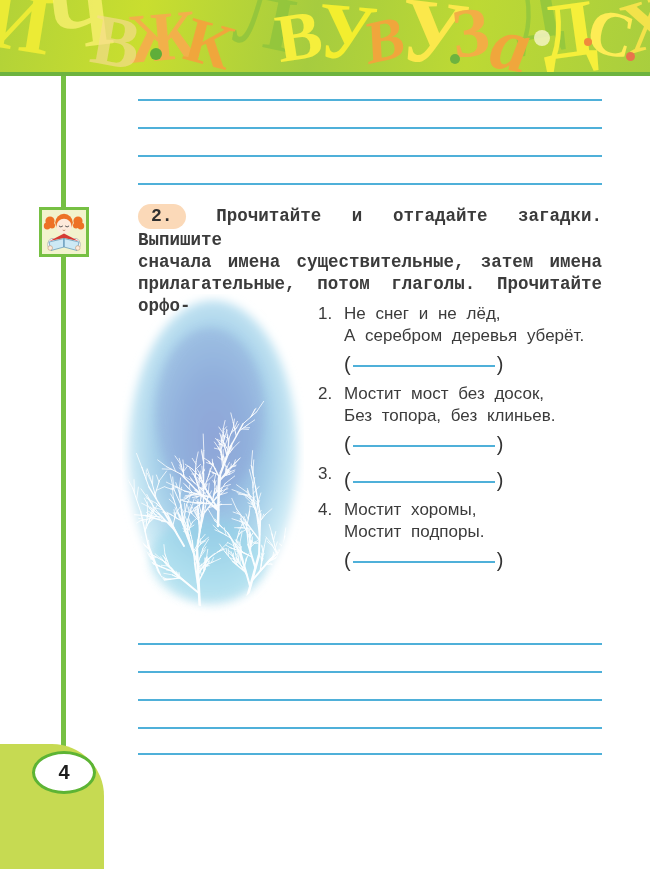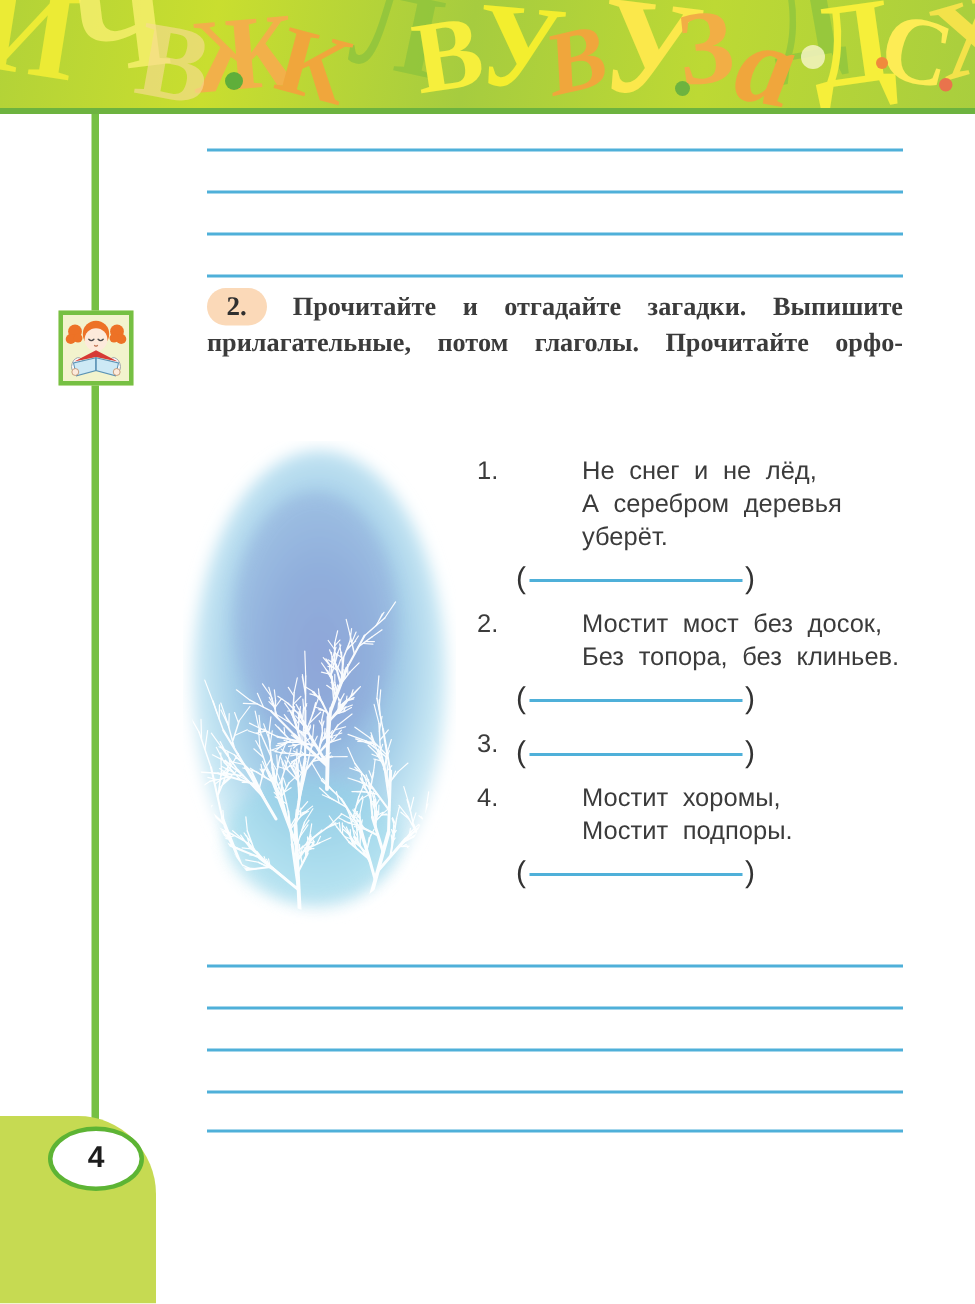--- a/index.html
+++ b/index.html
@@ -41,38 +41,38 @@
   .reader-box{
     position:absolute;left:39px;top:207px;width:44px;height:44px;
     background:#f2f3cd;border:3px solid #76c043;z-index:4;
   }
   
   .wline{position:absolute;left:138px;width:464px;height:2px;background:#4fb0d9;}
   .t1{top:99px}.t2{top:127px}.t3{top:155px}.t4{top:183px}
   .u1{top:643px}.u2{top:671px}.u3{top:699px}.u4{top:727px}.u5{top:753px}
   
   .task{
-    position:absolute;left:138px;top:192px;width:464px;
-    font-family:Liberation Serif, serif;font-size:17.5px;line-height:22px;
+    position:absolute;left:138px;top:204px;width:464px;
+    font-family:Liberation Mono, monospace;font-size:17.5px;line-height:22px;
     color:#3b3b3b;font-weight:600;z-index:2;
   }
   .tline{text-align:justify;text-align-last:justify;white-space:normal;}
   .tline.last{text-align-last:left;}
   .badge{
     display:inline-block;background:#fbd9b8;border-radius:13px;
     padding:1px 13px 2px 13px;font-weight:700;font-size:18px;color:#2f2f2f;
   }
   
   .riddles{
     position:absolute;left:318px;top:303px;width:292px;z-index:2;
     font-family:"Liberation Sans",sans-serif;font-size:17px;line-height:22px;color:#3b3b3b;
   }
   .riddle{display:flex;}
   .rnum{width:26px;flex:0 0 26px;}
-  .rline{word-spacing:5px;margin-left:44px;}
+  .rline{word-spacing:5px;}
   .rblank{margin:6px 0 7px 0;height:23px;}
   .paren{font-size:20px;color:#333;}
   .blankline{
     display:inline-block;width:142px;height:2px;border-bottom:2.5px solid #4fb0d9;
     margin:0 2px 4px 2px;vertical-align:baseline;
   }
   
   .frost{position:absolute;left:122px;top:294px;width:182px;height:322px;z-index:1;}
   
   .page-tab{
@@ -146,20 +146,21 @@
   </svg>
 </div>
 
 <div class="wline t1"></div>
 <div class="wline t2"></div>
 <div class="wline t3"></div>
 <div class="wline t4"></div>
 
 <div class="task">
   <div class="tline"><span class="badge">2.</span> <span>Прочитайте и отгадайте загадки. Выпишите</span></div>
+  <div class="tline"><span>сначала имена существительные, затем имена</span></div>
   <div class="tline"><span>прилагательные, потом глаголы. Прочитайте орфо-</span></div>
 </div>
 
 <svg class="frost" viewBox="0 0 182 322">
   <defs>
     <radialGradient id="g1" cx="50%" cy="45%" r="62%">
       <stop offset="0%" stop-color="#91a7d8"></stop>
       <stop offset="30%" stop-color="#92b6df"></stop>
       <stop offset="55%" stop-color="#a6d0e9"></stop>
       <stop offset="75%" stop-color="#c7e7f4"></stop>

